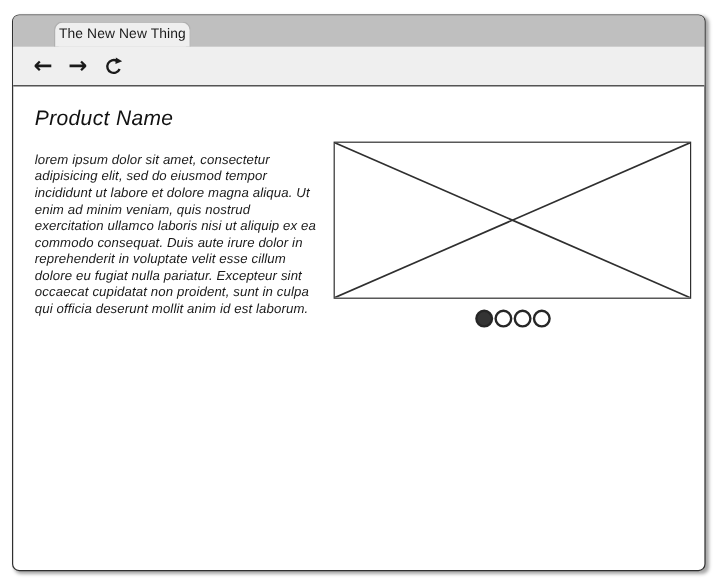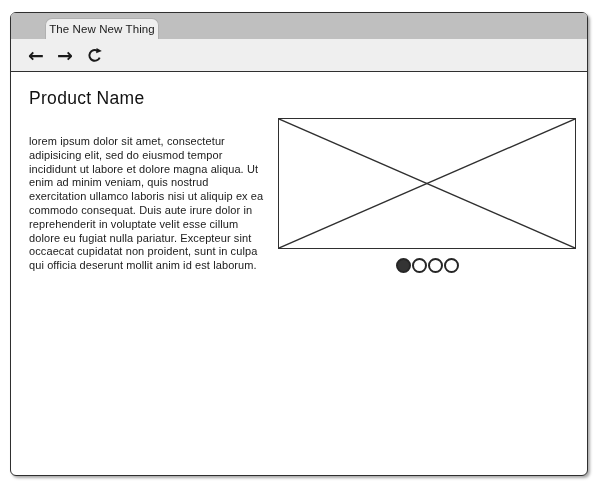--- a/index.html
+++ b/index.html
@@ -74,31 +74,32 @@
     display: flex;
     align-items: center;
     padding-left: 15px;
     font-size: 11.5px;
     letter-spacing: 0.1px;
     cursor: text;
   }
   
   .content {
     padding: 16px 0 0 18px;
+    font-style: italic;
   }
   .page-title {
     margin: 0;
     font-size: 17.5px;
     font-weight: 400;
     letter-spacing: 0.3px;
     color: #111111;
   }
   .cols {
     display: flex;
-    align-items: flex-end;
+    align-items: center;
     margin-top: 11px;
   }
   .body-text {
     margin: 0;
     width: 240px;
     font-size: 11px;
     line-height: 13.8px;
     letter-spacing: 0.1px;
     color: #1a1a1a;
   }

